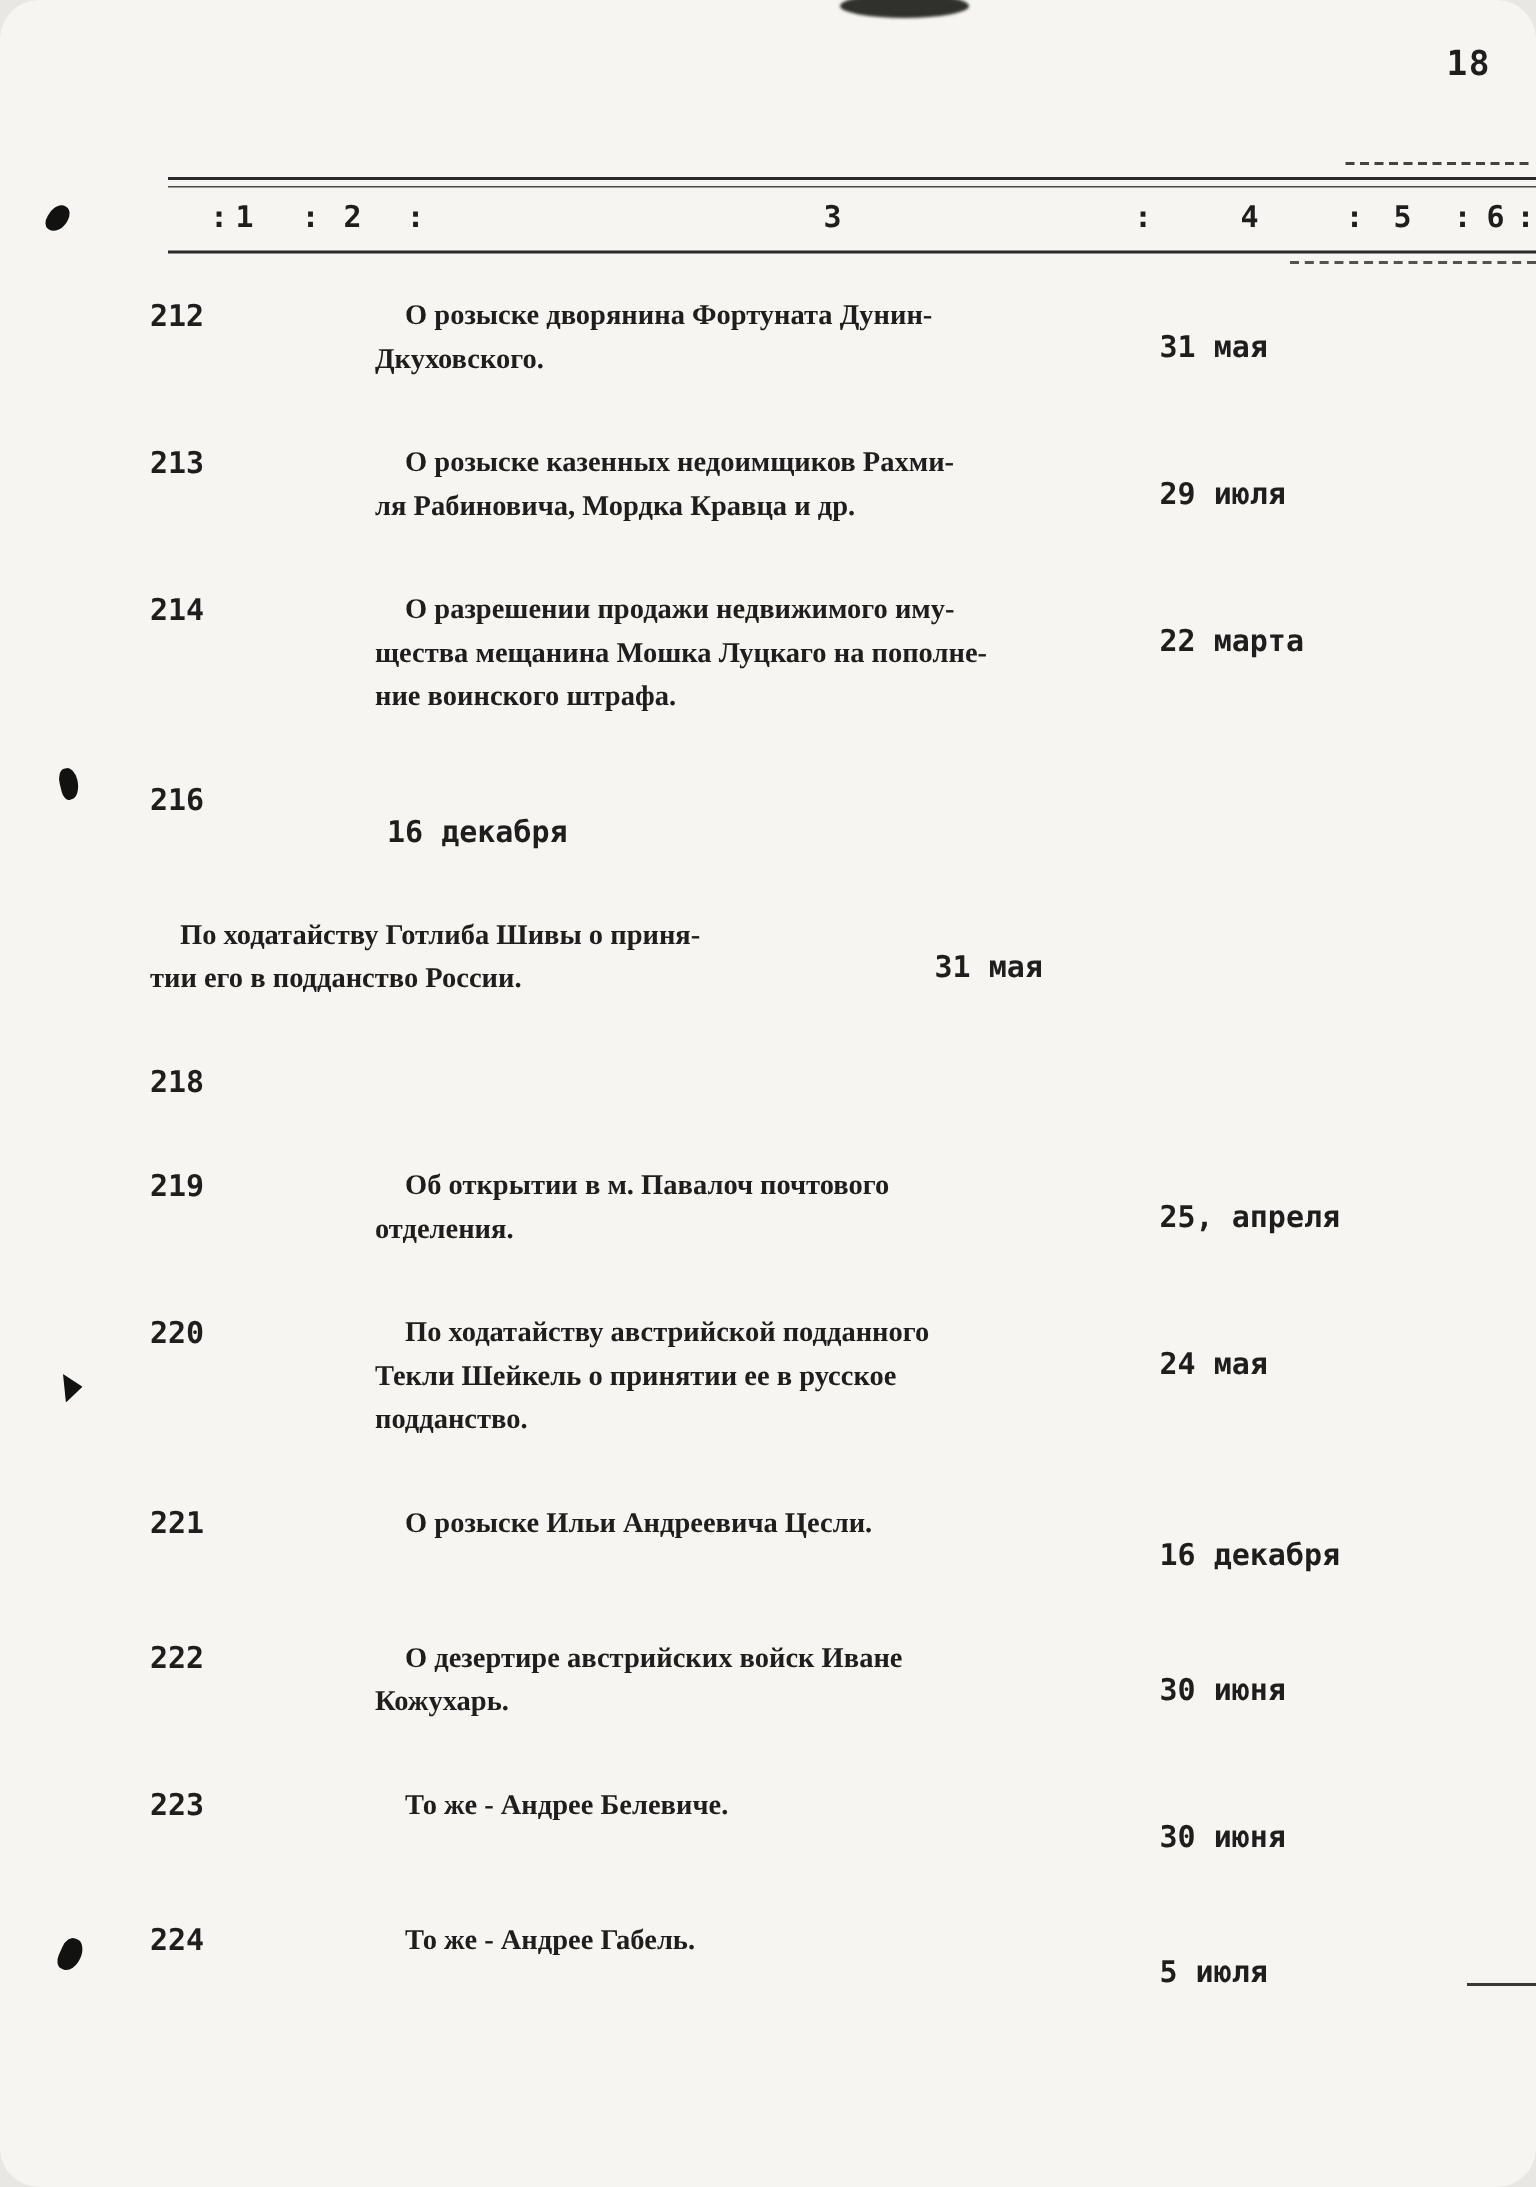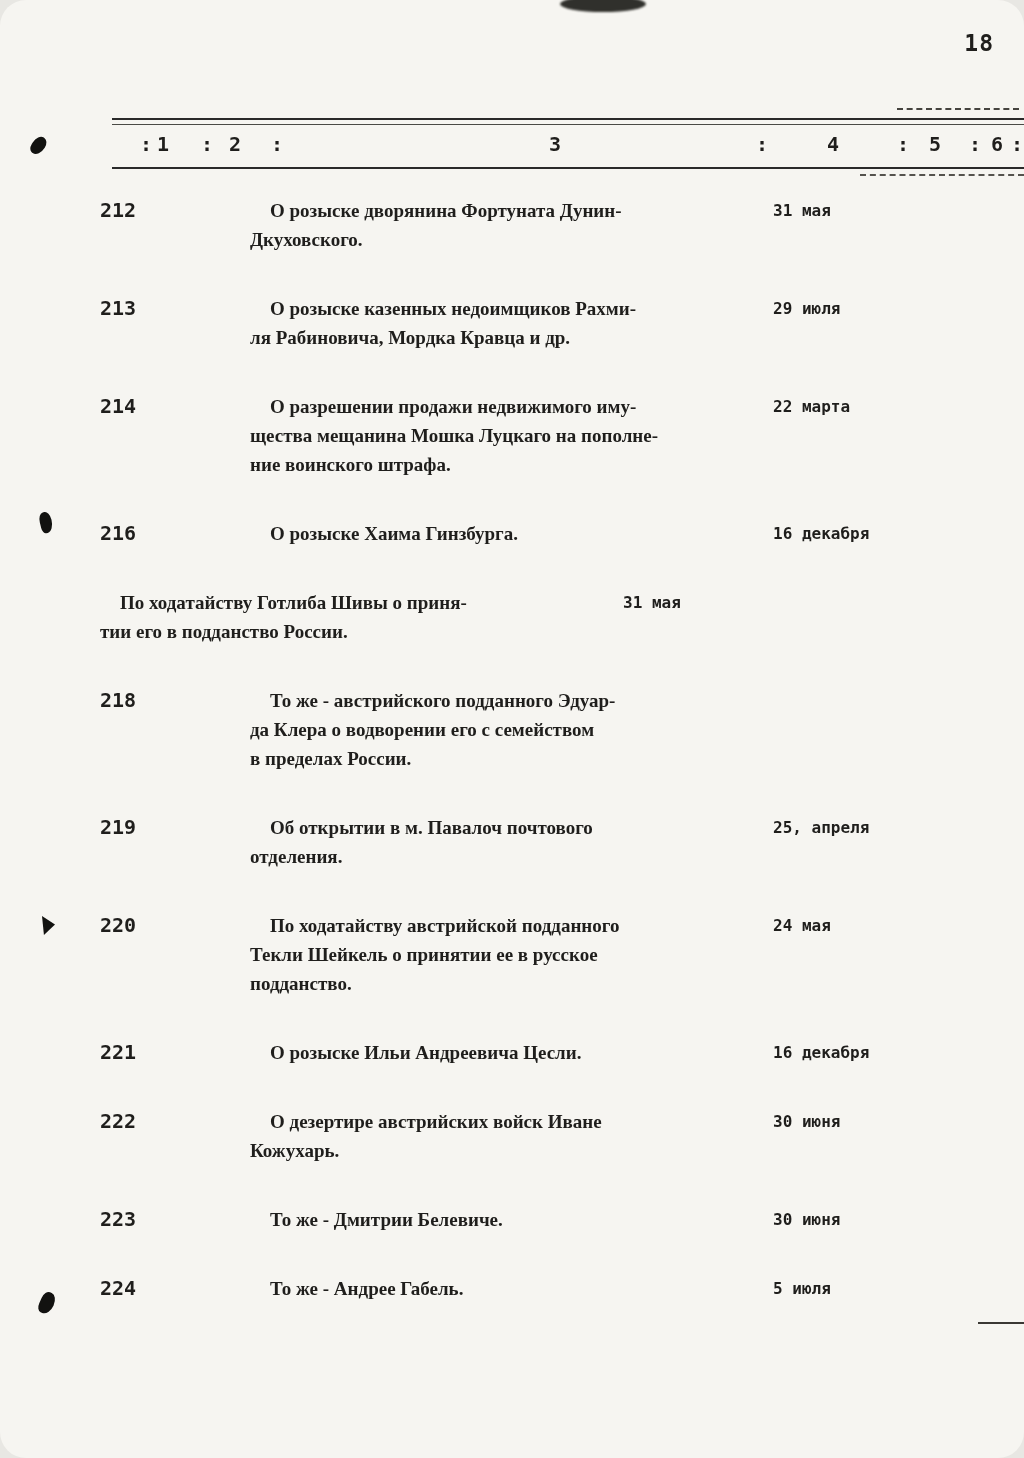--- a/index.html
+++ b/index.html
@@ -64,23 +64,24 @@
     flex:0 0 515px;
     font-size:19px;
     font-weight:bold;
     white-space:pre-line;
     text-indent:20px;
     font-family:Liberation Serif, serif;
   }
   .date{
     flex:1 1 auto;
     padding-left:8px;
-    font-size:16px;
+    font-size:20px;
     font-weight:bold;
     white-space:nowrap;
+    margin-top:21px;
   }
   
   .smudge-top{
     position:absolute;
     top:-4px;left:560px;
     width:86px;height:16px;
     background:#30302c;
     border-radius:50%;
     filter:blur(1px);
   }
@@ -146,33 +147,29 @@
       </div>
       <div class="row">
         <div class="num">214</div>
         <div class="desc">О разрешении продажи недвижимого иму-
 щества мещанина Мошка Луцкаго на пополне-
 ние воинского штрафа.</div>
         <div class="date">22 марта</div>
       </div>
       <div class="row">
         <div class="num">216</div>
-        <div class="desc">О розыске Хаима Гинзбурга.</div>
         <div class="date">16 декабря</div>
       </div>
       <div class="row">
         <div class="desc">По ходатайству Готлиба Шивы о приня-
 тии его в подданство России.</div>
         <div class="date">31 мая</div>
       </div>
       <div class="row">
         <div class="num">218</div>
-        <div class="desc">То же - австрийского подданного Эдуар-
-да Клера о водворении его с семейством
-в пределах России.</div>
       </div>
       <div class="row">
         <div class="num">219</div>
         <div class="desc">Об открытии в м. Павалоч почтового
 отделения.</div>
         <div class="date">25, апреля</div>
       </div>
       <div class="row">
         <div class="num">220</div>
         <div class="desc">По ходатайству австрийской подданного
@@ -186,21 +183,21 @@
         <div class="date">16 декабря</div>
       </div>
       <div class="row">
         <div class="num">222</div>
         <div class="desc">О дезертире австрийских войск Иване
 Кожухарь.</div>
         <div class="date">30 июня</div>
       </div>
       <div class="row">
         <div class="num">223</div>
-        <div class="desc">То же - Дмитрии Белевиче.</div>
+        <div class="desc">То же - Андрее Белевиче.</div>
         <div class="date">30 июня</div>
       </div>
       <div class="row">
         <div class="num">224</div>
         <div class="desc">То же - Андрее Габель.</div>
         <div class="date">5 июля</div>
       </div>
     </div>
 
 </div>

